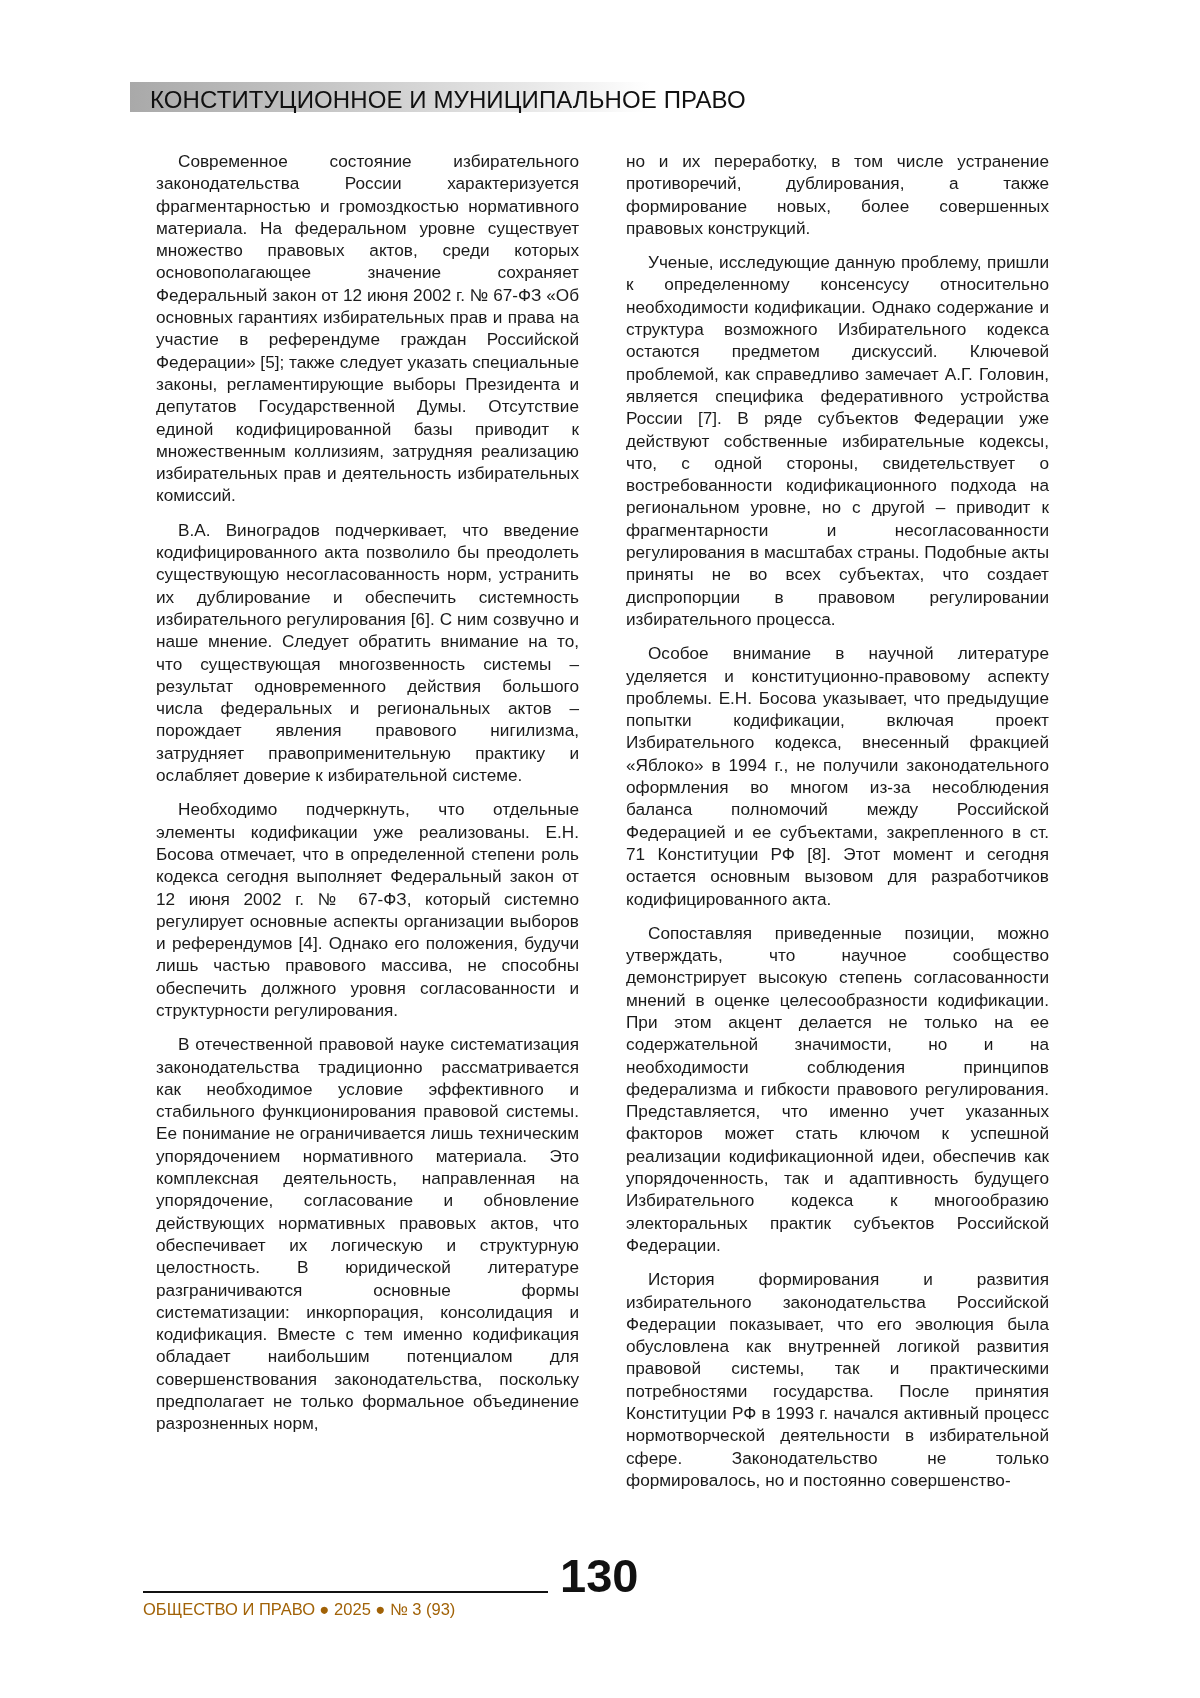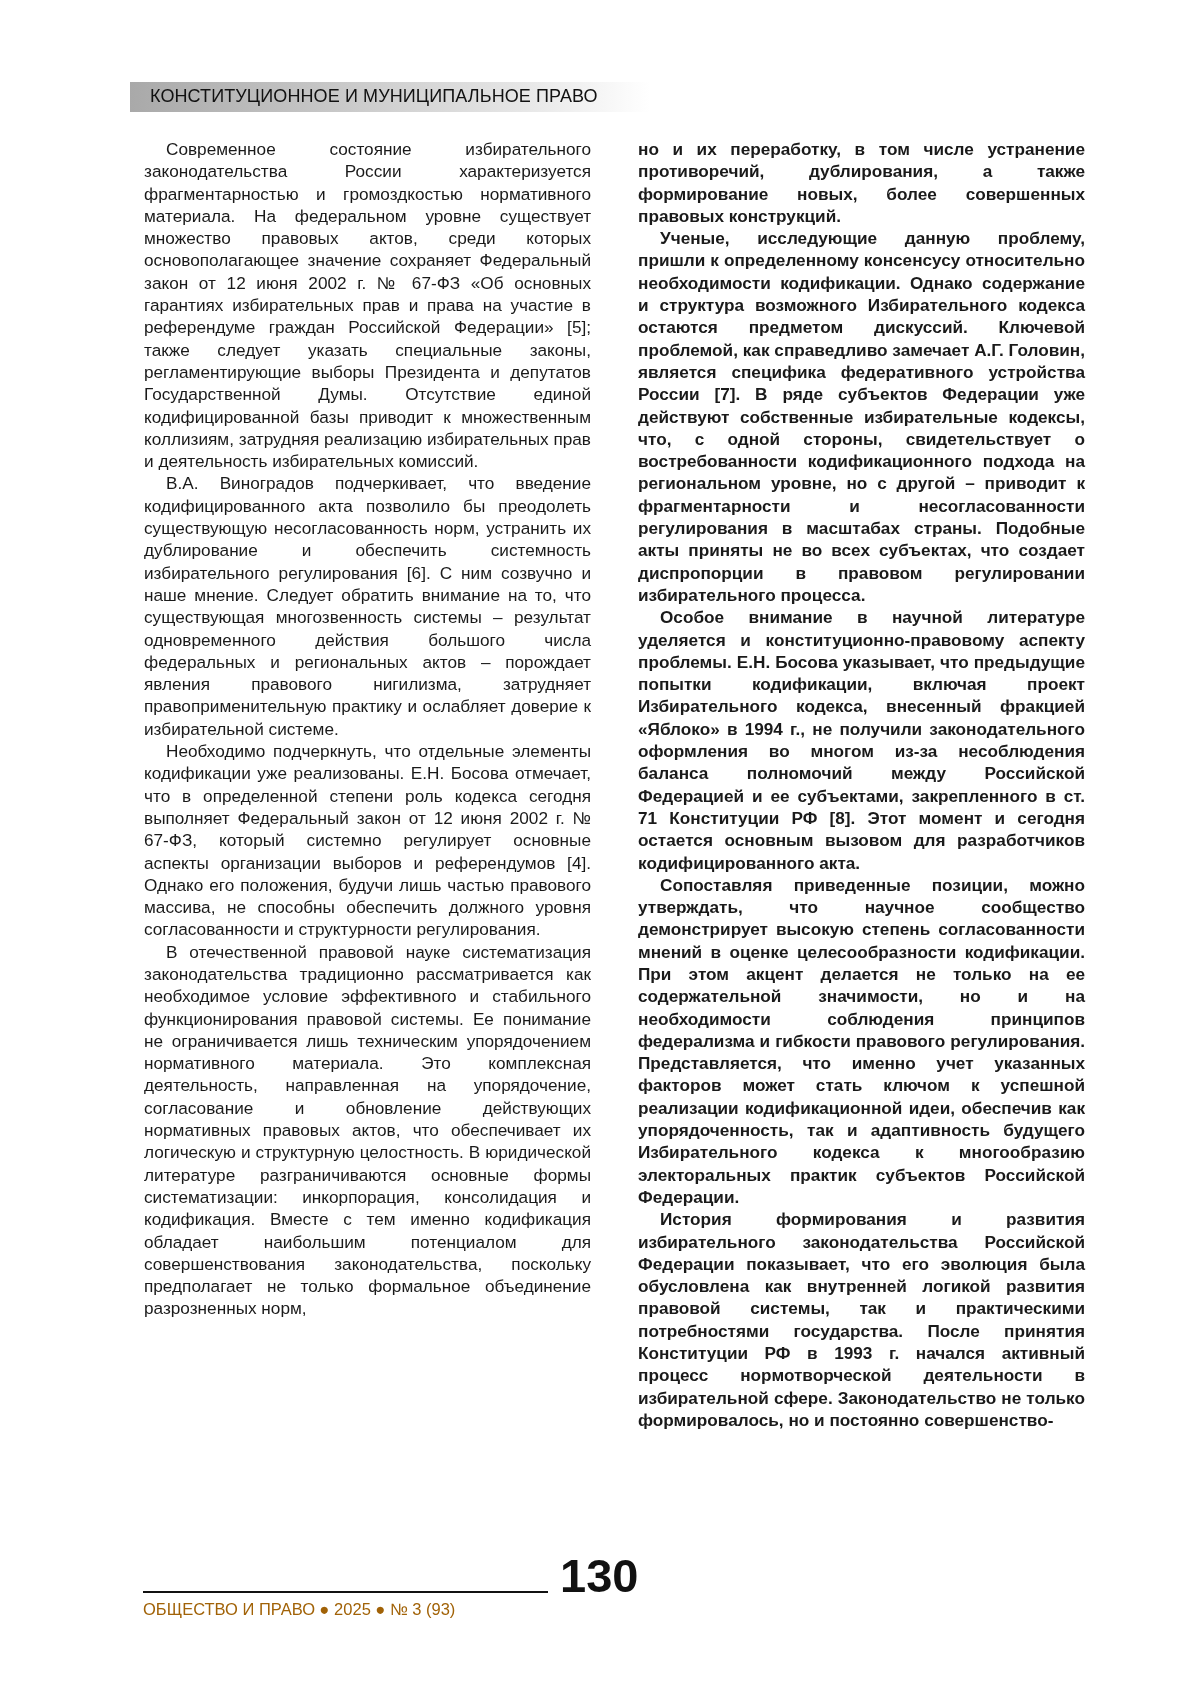--- a/index.html
+++ b/index.html
@@ -4,30 +4,30 @@
 <style>
   html, body { margin: 0; padding: 0; background: #ffffff; }
   body { width: 1200px; height: 1698px; position: relative; overflow: hidden;
          font-family: "Liberation Sans", sans-serif; color: #1a1a1a; }
   .header-band {
     position: absolute; left: 130px; top: 82px; width: 520px; height: 30px;
     background: linear-gradient(to right, #a9a9a9 0%, #c4c4c4 35%, #e6e6e6 75%, #ffffff 100%);
   }
   .header-title {
     position: absolute; left: 150px; top: 86px;
-    font-size: 18px; letter-spacing: 0.1px; color: #111; white-space: nowrap;
+    font-size: 24px; letter-spacing: 0.1px; color: #111; white-space: nowrap;
   }
   .col {
     position: absolute; top: 138px; width: 447px;
     font-size: 17.2px; line-height: 22.3px; text-align: justify;
     hyphens: manual;
   }
   .col-left { left: 144px; }
-  .col-right { left: 638px; font-weight: bold; }
-  .col p { margin: 0; text-indent: 22px; }
+  .col-right { left: 614px; }
+  .col p { margin: 12px; text-indent: 22px; }
   .col p.cont { text-indent: 0; }
   .footer-rule {
     position: absolute; left: 143px; top: 1591px; width: 405px; height: 2px; background: #111;
   }
   .page-number {
     position: absolute; left: 560px; top: 1548px; font-size: 47px; font-weight: bold; color: #111;
   }
   .footer-journal {
     position: absolute; left: 143px; top: 1600px; font-size: 16.5px; color: #a16207; white-space: nowrap;
   }

